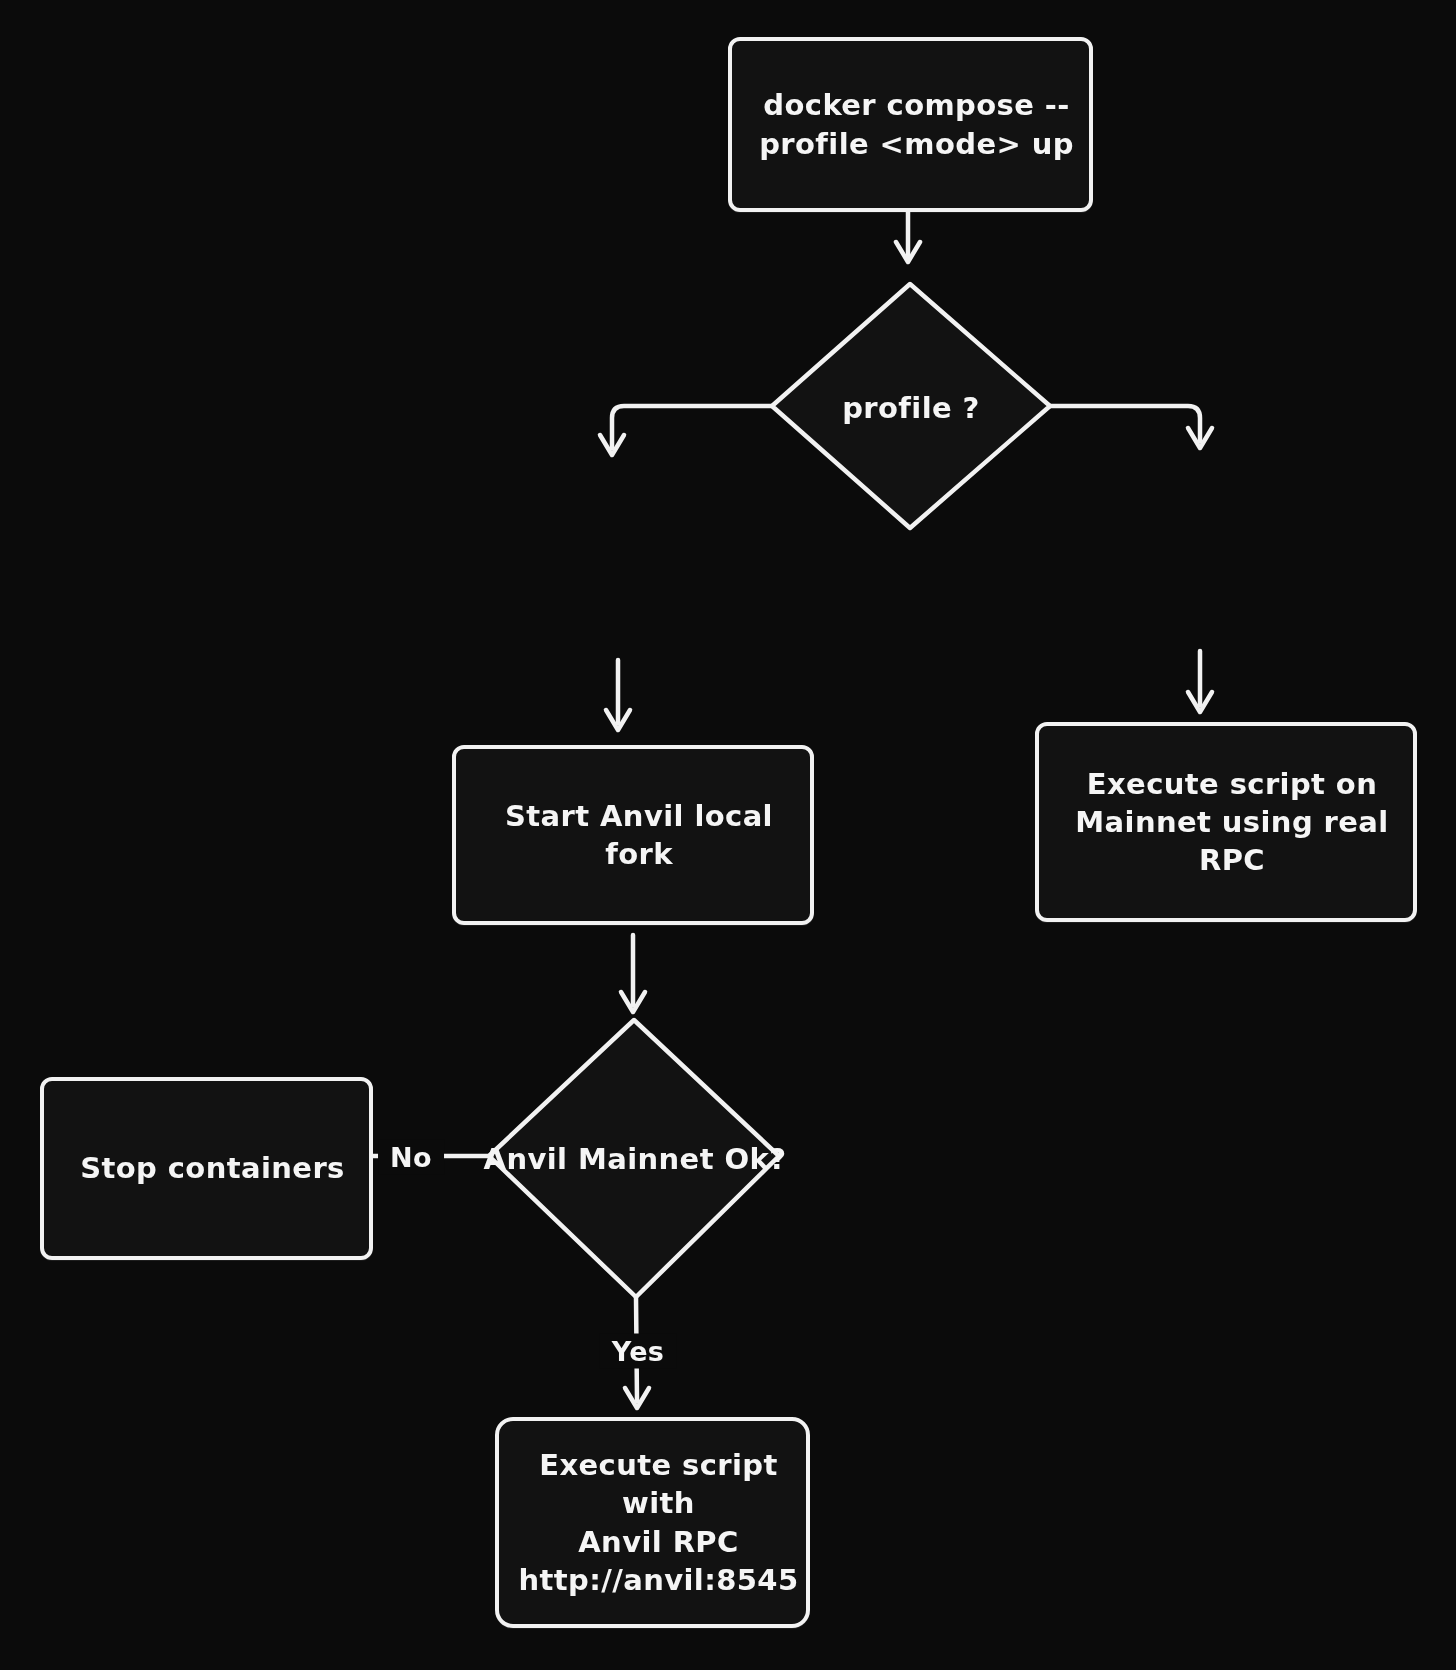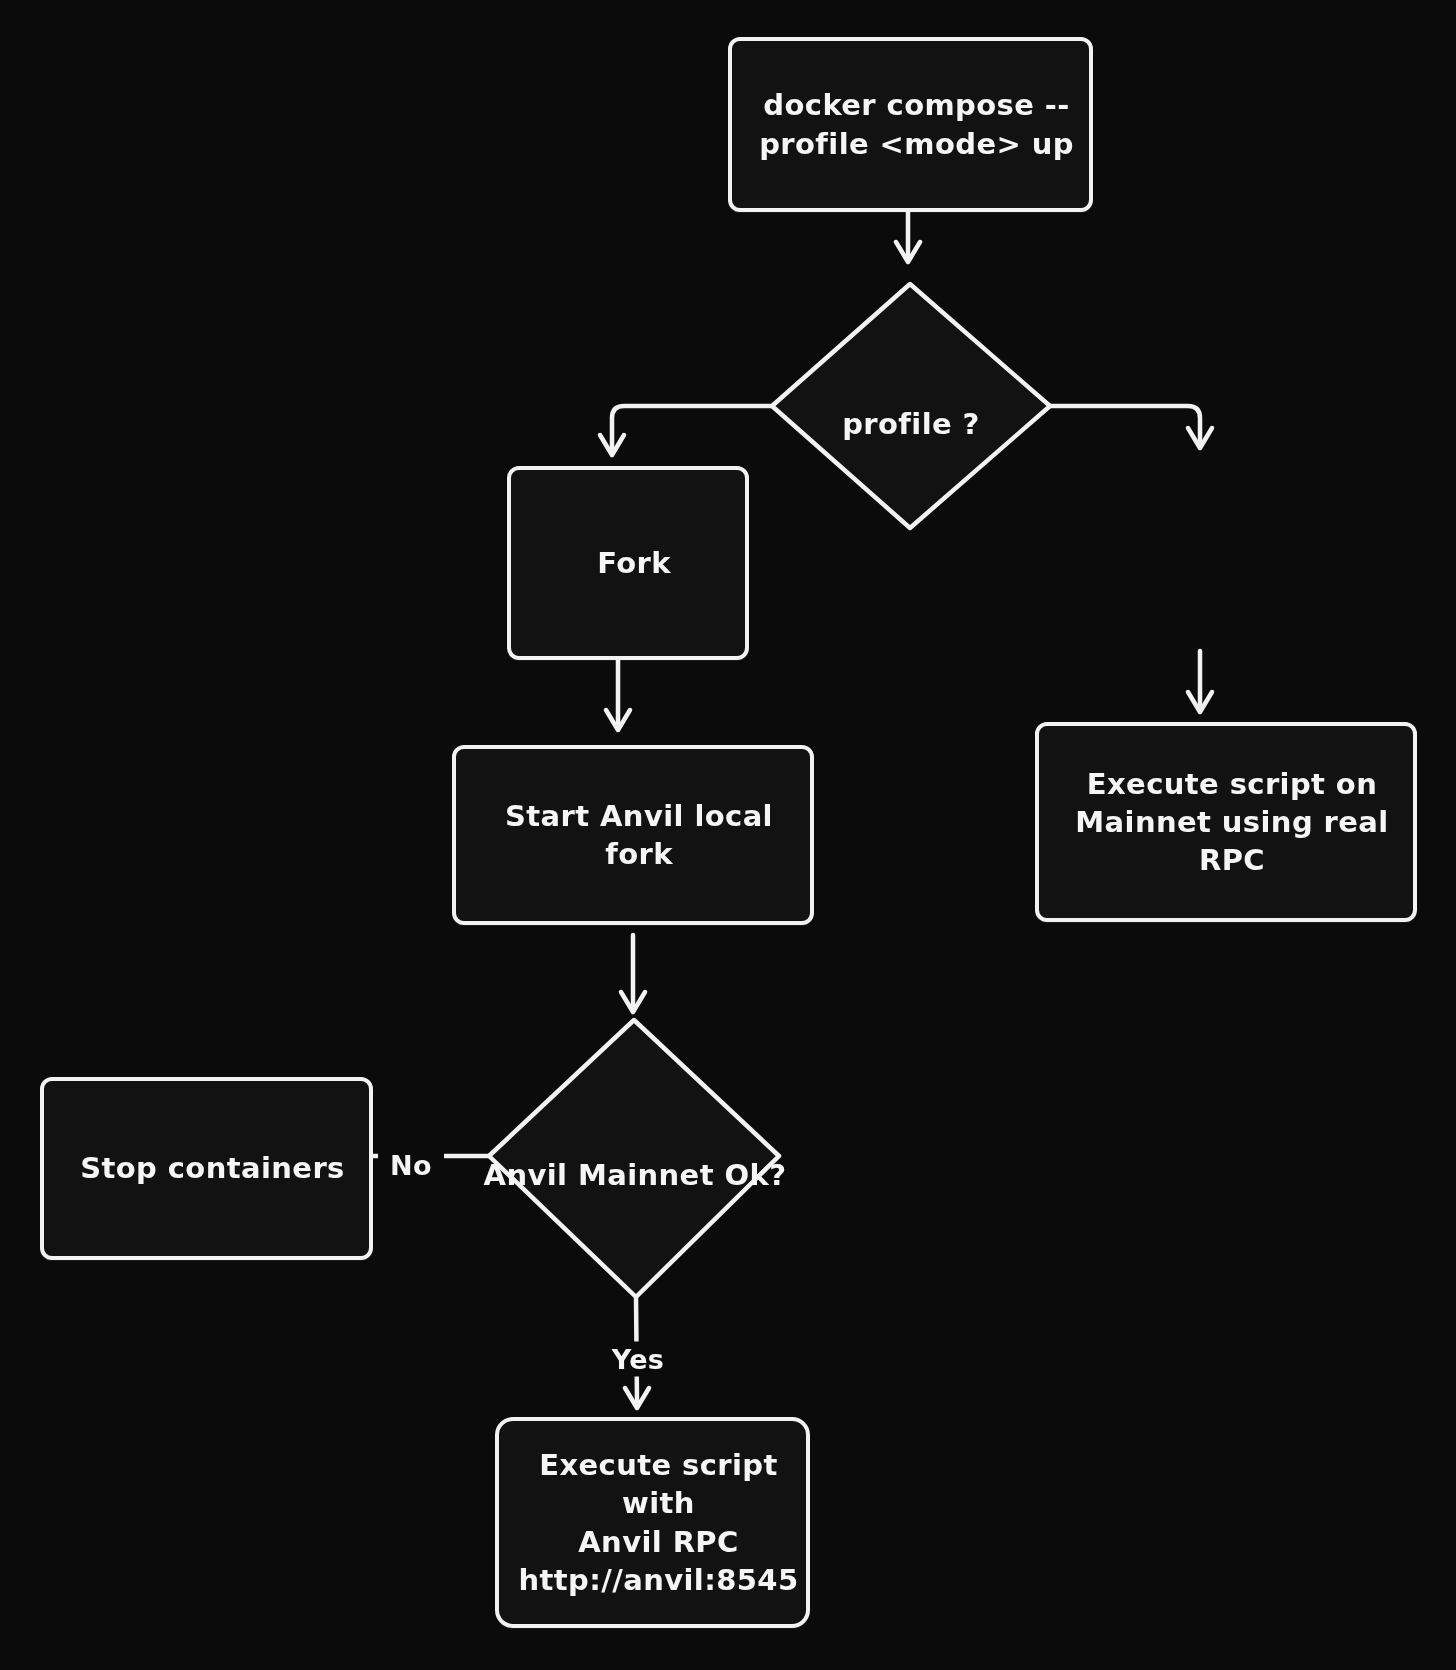--- a/index.html
+++ b/index.html
@@ -49,32 +49,30 @@
     padding-left: 12px;
   }
   .diamond-label {
     position: absolute;
     transform: translate(-50%, -50%);
     font-size: 29px;
     font-weight: 700;
     letter-spacing: 0.4px;
     white-space: nowrap;
     text-align: center;
-    margin-top: 16px;
   }
   .edge-label {
     position: absolute;
     transform: translate(-50%, -50%);
     font-size: 27px;
     font-weight: 700;
     letter-spacing: 0.4px;
     background: var(--bg, #0b0b0b);
     padding: 2px 12px;
     white-space: nowrap;
-    margin-top: 8px;
   }
 </style>
 </head>
 <body>
 
 <div class="canvas">
 
   <svg class="wires">
 
     <g>
@@ -117,21 +115,20 @@
       <path d="M 625 1388 L 637 1408 L 649 1388"></path>
     </g>
 
     <polygon points="910,284 1050,406 910,528 772,406"></polygon>
     <polygon points="634,1020 779,1156 636,1297 489,1156"></polygon>
   </svg>
 
   <div class="node" style="left:728px; top:37px; width:365px; height:175px;">docker compose --
 profile &lt;mode&gt; up</div>
 
-  <div class="node" style="left:507px; top:466px; width:242px; height:194px;">Fork</div>
 
 
   <div class="node" style="left:452px; top:745px; width:362px; height:180px;">Start Anvil local fork</div>
 
   <div class="node" style="left:1035px; top:722px; width:382px; height:200px;">Execute script on
 Mainnet using real RPC</div>
 
   <div class="node" style="left:40px; top:1077px; width:333px; height:183px;">Stop containers</div>
 
   <div class="node" style="left:495px; top:1417px; width:315px; height:211px;border-radius:18px;">Execute script with

